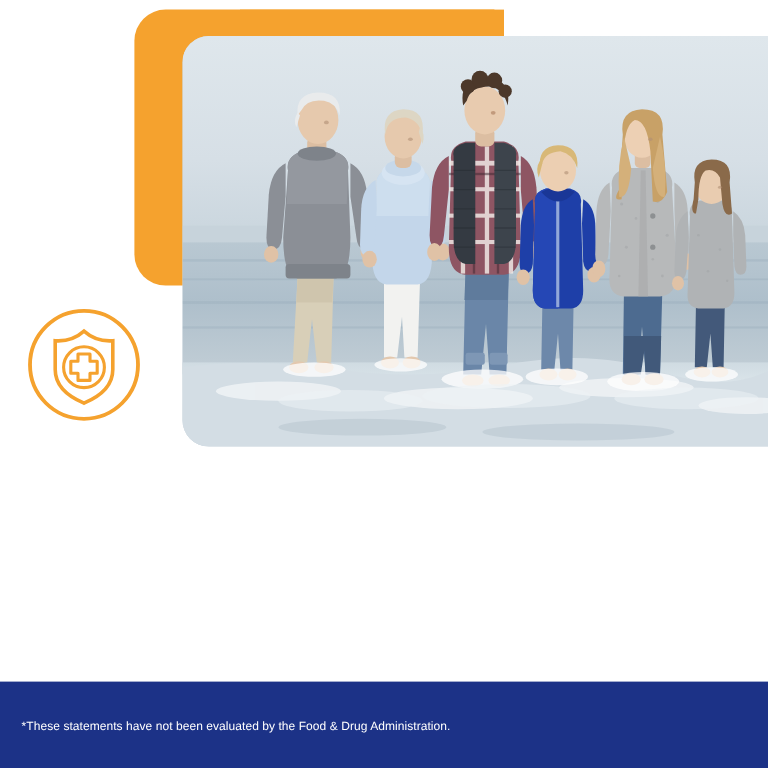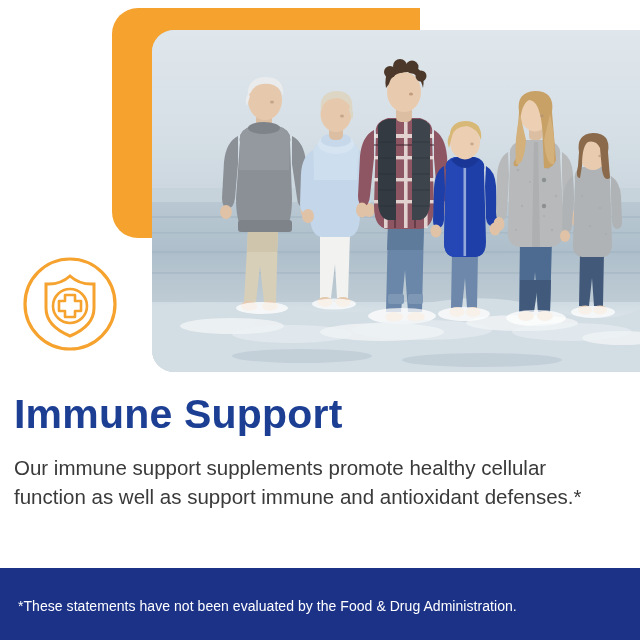--- a/index.html
+++ b/index.html
@@ -107,21 +107,21 @@
     background: #1c3287;
     z-index: 4;
     display: flex;
     align-items: center;
     justify-content: space-between;
     padding: 0 22px 0 18px;
   }
 
   .disclaimer {
     color: #ffffff;
-    font-size: 14px;
+    font-size: 10px;
     line-height: 1.62;
     letter-spacing: 0.05px;
     text-align: left;
     padding-top: 4px;
   }
   .disclaimer .line-2 { padding-left: 6px; display: block; }
 
   .brand-logo {
     position: relative;
     width: 132px;
@@ -402,24 +402,20 @@
 
   <div class="shield-badge">
     <svg viewBox="0 0 96 96">
       <circle cx="48" cy="48" r="45" fill="none" stroke="#f5a22e" stroke-width="3.2"></circle>
       <path d="M48 20 Q58 29 72 28 L72 52 Q72 70 48 80 Q24 70 24 52 L24 28 Q38 29 48 20 Z" fill="none" stroke="#f5a22e" stroke-width="3"></path>
       <circle cx="48" cy="50" r="17" fill="none" stroke="#f5a22e" stroke-width="2.6"></circle>
       <path d="M43 39 L53 39 L53 45 L59 45 L59 55 L53 55 L53 61 L43 61 L43 55 L37 55 L37 45 L43 45 Z" fill="none" stroke="#f5a22e" stroke-width="2.6" stroke-linejoin="round"></path>
     </svg>
   </div>
 
-  <div class="content">
-    <h1 class="page-title">Immune Support</h1>
-    <p class="page-subtitle">Our immune support supplements promote healthy cellular function as well as support immune and antioxidant defenses.*</p>
-  </div>
 
   <div class="footer-bar">
     <div class="disclaimer">
       <span>*These statements have not been evaluated by the Food &amp; Drug Administration.</span>
     </div>
 
   </div>
 
 </div>
 

